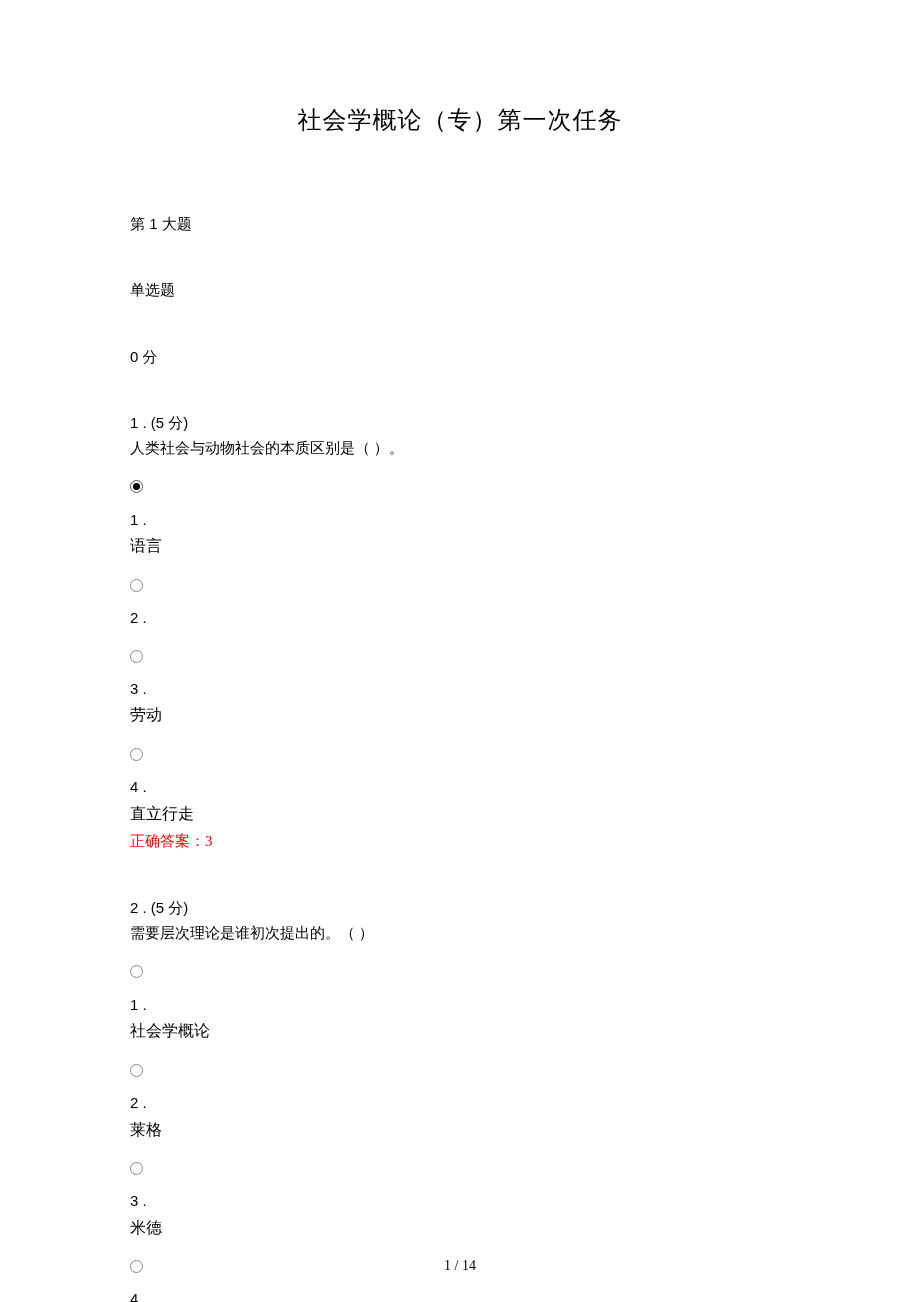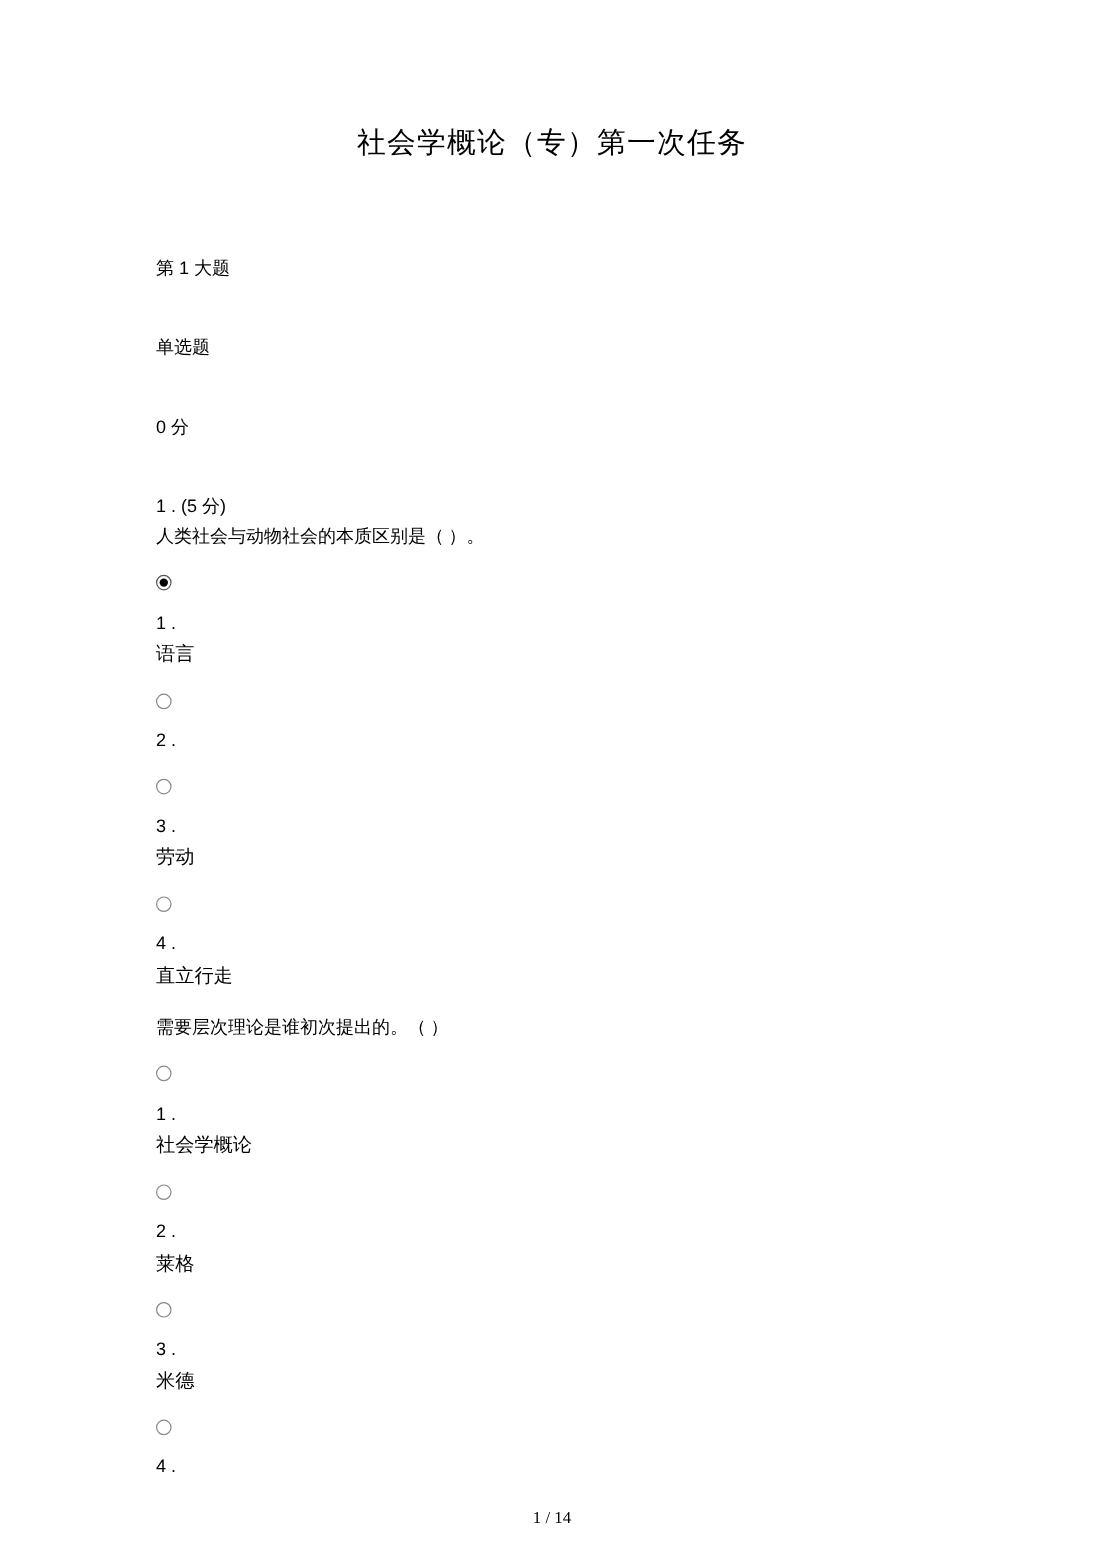--- a/index.html
+++ b/index.html
@@ -126,22 +126,24 @@
   <div class="opt-group">
     <div class="opt-num">3 .</div>
     <div class="opt-text">劳动</div>
   </div>
 
   <div class="radio-wrap"><span class="radio-empty"></span></div>
   <div class="opt-group">
     <div class="opt-num">4 .</div>
     <div class="opt-text">直立行走</div>
   </div>
+  <div class="correct">正确答案：3</div>
 
   <div class="q2-block">
+    <div class="meta-line">2 . (5 分)</div>
     <div class="question-text">需要层次理论是谁初次提出的。（ ）</div>
 
     <div class="radio-wrap"><span class="radio-empty"></span></div>
     <div class="opt-group">
       <div class="opt-num">1 .</div>
       <div class="opt-text">社会学概论</div>
     </div>
 
     <div class="radio-wrap"><span class="radio-empty"></span></div>
     <div class="opt-group">

